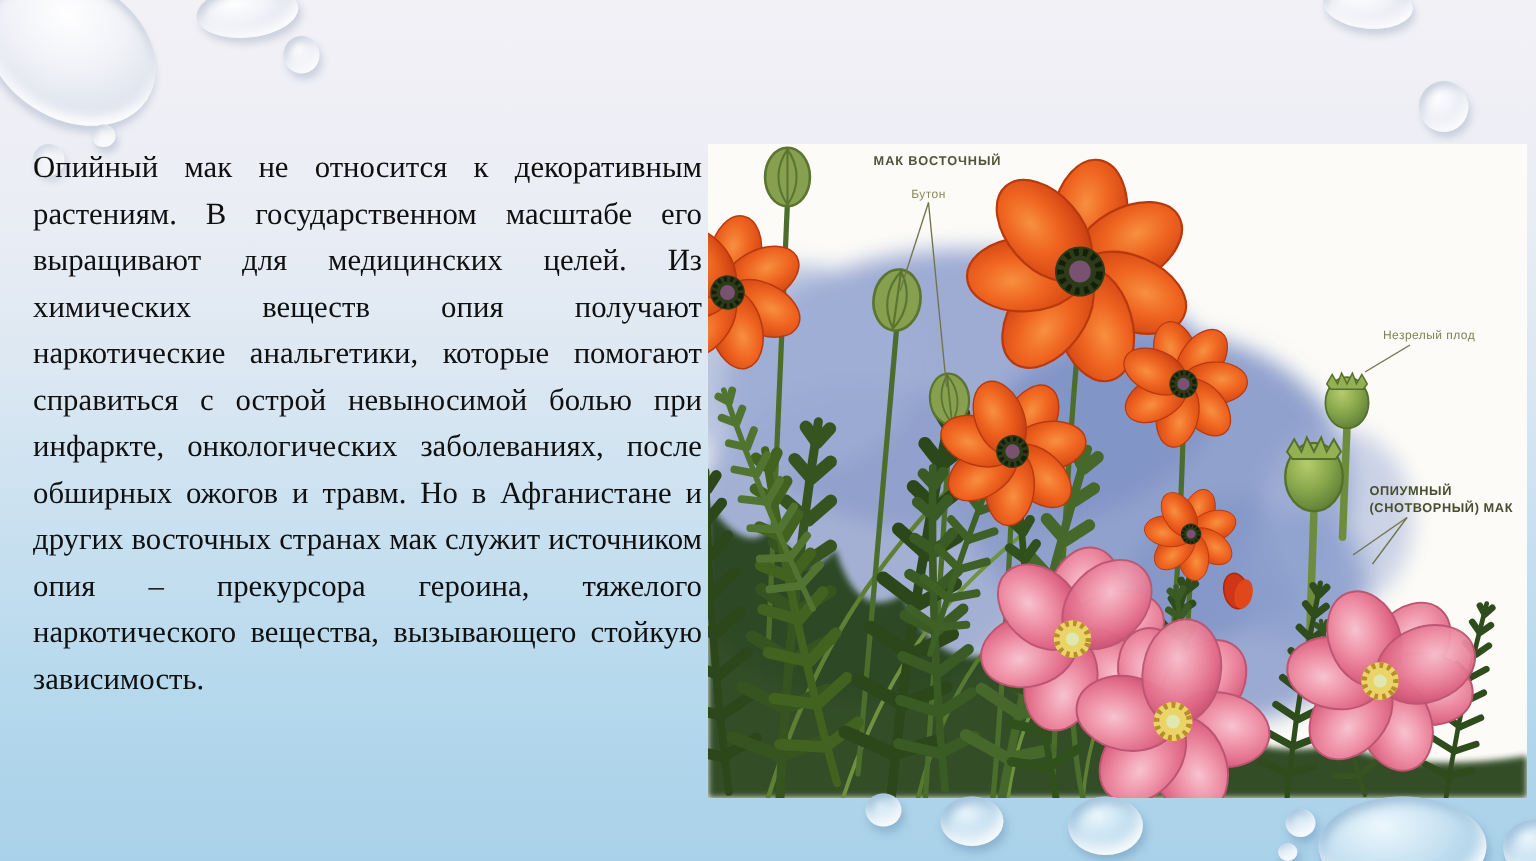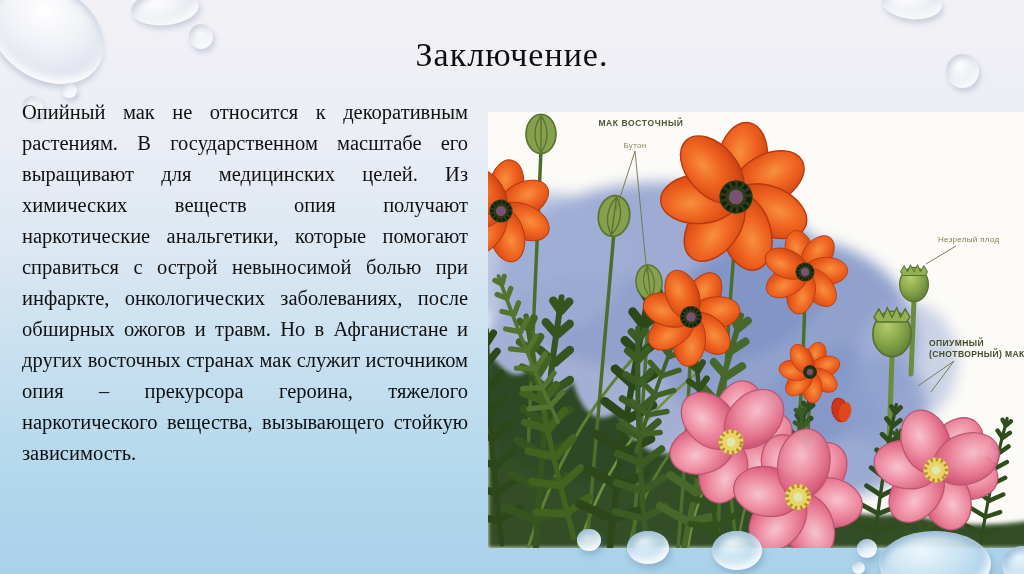--- a/index.html
+++ b/index.html
@@ -22,21 +22,21 @@
   .slide-title{
     position:absolute;left:0;top:36px;width:1024px;margin:0;z-index:2;
     text-align:center;font-size:34px;font-weight:400;letter-spacing:1px;color:#0e0e0e;
   }
   .body-text{
     position:absolute;left:21px;top:96px;width:446px;margin:1px;z-index:2;
     font-size:20.5px;line-height:31px;color:#101010;
     text-align:justify;text-align-last:left;
   }
   .figure{
-    position:absolute;left:472px;top:96px;width:432px;height:436px;margin:16px;z-index:2;
+    position:absolute;left:472px;top:96px;width:432px;height:436px;margin:0;z-index:2;
     background:#fcfbf7;
   }
   .figure svg{display:block;width:546px;height:436px;}
   .lblB{font-family:"Liberation Sans",sans-serif;font-size:8.5px;font-weight:bold;fill:#50543a;letter-spacing:.6px;}
   .lblS{font-family:"Liberation Sans",sans-serif;font-size:8px;fill:#8b8a5c;letter-spacing:.3px;}
   .lblM{font-family:"Liberation Sans",sans-serif;font-size:8px;fill:#7d8254;letter-spacing:.3px;}
   .lblO{font-family:"Liberation Sans",sans-serif;font-size:8.5px;font-weight:bold;fill:#474e2e;letter-spacing:.4px;}
   .ptr{stroke:#70744c;stroke-width:.9;fill:none;}
 </style>
 </head>
@@ -45,21 +45,20 @@
 <div class="slide">
 
   <div class="drop" style="left:-14px;top:-13px;width:122px;height:92px;transform:rotate(33deg);"></div>
   <div class="drop" style="left:131px;top:-9px;width:68px;height:34px;transform:rotate(-6deg);"></div>
   <div class="drop" style="left:189px;top:24px;width:24px;height:25px;"></div>
   <div class="drop" style="left:61px;top:83px;width:16px;height:15px;"></div>
   <div class="drop" style="left:22px;top:96px;width:21px;height:21px;opacity:.8;"></div>
   <div class="drop" style="left:882px;top:-12px;width:60px;height:31px;transform:rotate(5deg);"></div>
   <div class="drop" style="left:946px;top:54px;width:33px;height:34px;"></div>
 
-  <h1 class="slide-title">Заключение.</h1>
 
   <p class="body-text">Опийный мак не относится к декоративным растениям. В государственном масштабе его выращивают для медицинских целей. Из химических веществ опия получают наркотические анальгетики, которые помогают справиться с острой невыносимой болью при инфаркте, онкологических заболеваниях, после обширных ожогов и травм. Но в Афганистане и других восточных странах мак служит источником опия – прекурсора героина, тяжелого наркотического вещества, вызывающего стойкую зависимость.</p>
 
   <figure class="figure">
     <svg viewBox="0 0 546 436" xmlns="http://www.w3.org/2000/svg">
       <defs>
         <filter id="soft" x="-30%" y="-30%" width="160%" height="160%">
             <feGaussianBlur stdDeviation="7"></feGaussianBlur>
           </filter>
         <filter id="soft2" x="-30%" y="-30%" width="160%" height="160%">

